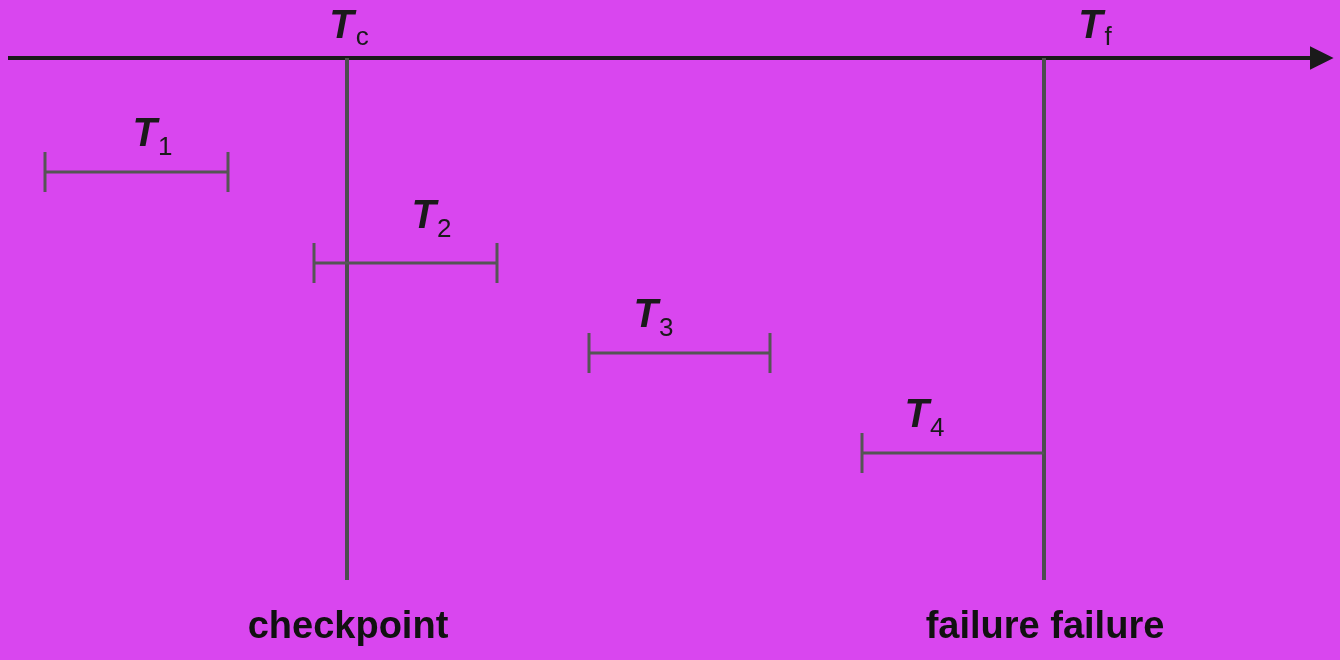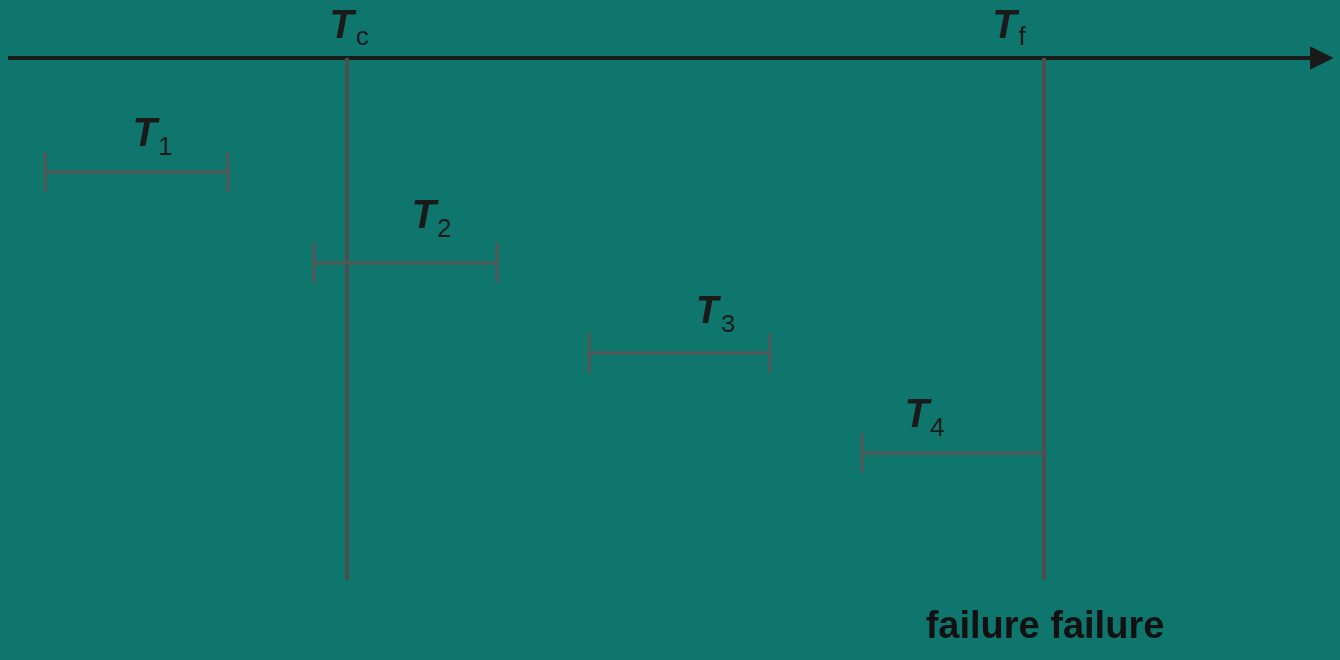--- a/index.html
+++ b/index.html
@@ -11,21 +11,21 @@
   body {
     width: 1340px;
     height: 660px;
     font-family: "Liberation Sans", sans-serif;
     overflow: hidden;
   }
   #diagram-root {
     position: relative;
     width: 1340px;
     height: 660px;
-    background: #0f766e;
+    background: #d946ef;
   }
   #timeline-svg {
     position: absolute;
     top: 0;
     left: 0;
     width: 1340px;
     height: 660px;
     display: block;
   }
   .overlay-label {
@@ -112,36 +112,37 @@
     <g>
       <line id="seg-T4" x1="862" y1="453" x2="1044" y2="453" stroke="#555555" stroke-width="3"></line>
       <line id="seg-T4-cap-start" x1="862" y1="433" x2="862" y2="473" stroke="#555555" stroke-width="3"></line>
     </g>
   </svg>
 
   <div class="overlay-label event-label" style="left:348px; top:4px;">
     <span>T</span><span class="sub">c</span>
   </div>
 
-  <div class="overlay-label event-label" style="left:1008px; top:4px;">
+  <div class="overlay-label event-label" style="left:1094px; top:4px;">
     <span>T</span><span class="sub">f</span>
   </div>
 
   <div class="overlay-label interval-label" style="left:152px; top:112px;text-align:right;">
     <span>T</span><span class="sub">1</span>
   </div>
 
   <div class="overlay-label interval-label" style="left:415px; top:194px;margin-left:16px;">
     <span>T</span><span class="sub">2</span>
   </div>
 
-  <div class="overlay-label interval-label" style="left:715px; top:293px;font-family:Liberation Mono, monospace;">
+  <div class="overlay-label interval-label" style="left:653px; top:293px;">
     <span>T</span><span class="sub">3</span>
   </div>
 
   <div class="overlay-label interval-label" style="left:924px; top:393px;">
     <span>T</span><span class="sub">4</span>
   </div>
 
+  <div class="overlay-label axis-annotation" style="left:348px; top:606px;">checkpoint</div>
 
   <div class="overlay-label axis-annotation" style="left:1045px; top:606px;">failure failure</div>
 
 </div>
 
 </body></html>

